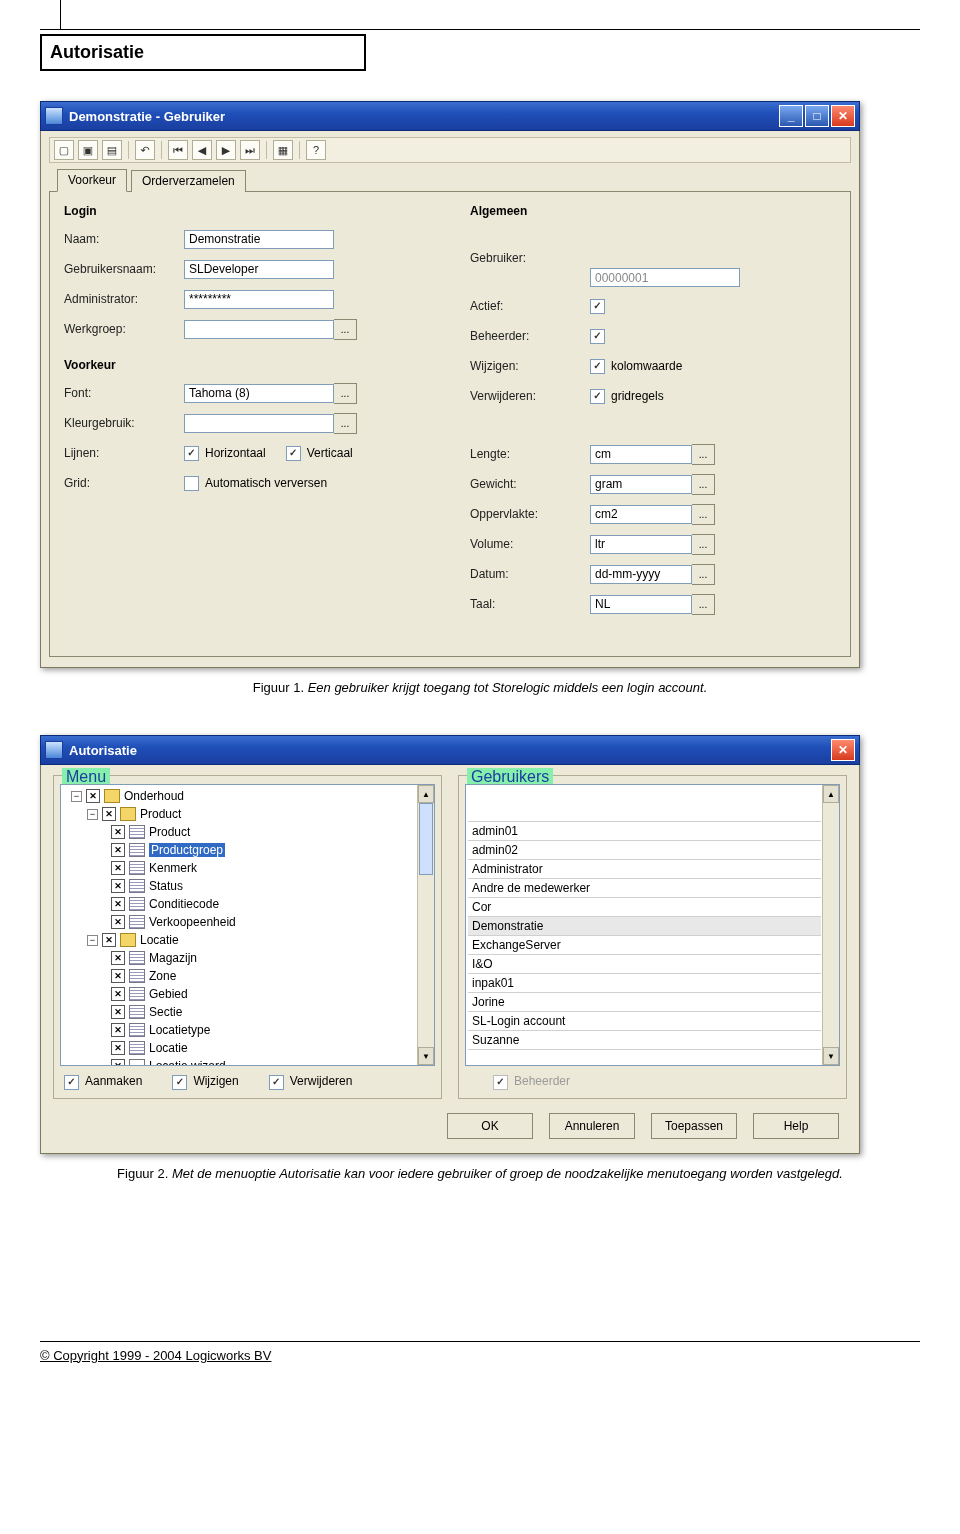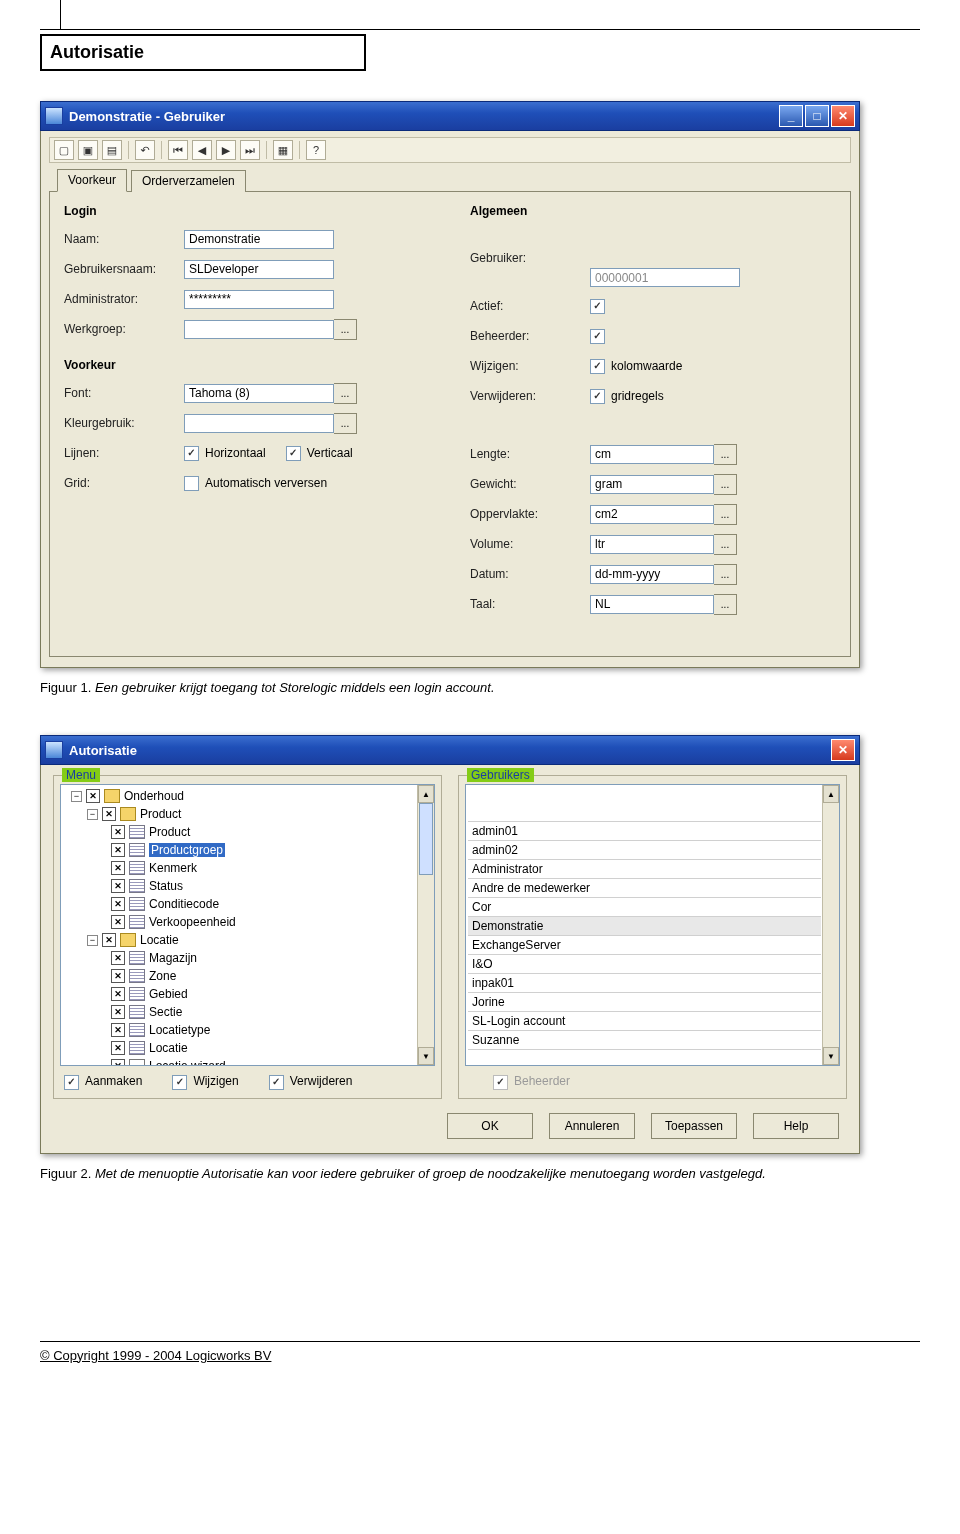--- a/index.html
+++ b/index.html
@@ -103,21 +103,21 @@
   .inp {
     border: 1px solid #7f9db9;
     background: #fff;
     height: 19px;
     padding: 0 4px;
     font-family: inherit;
     font-size: 12px;
     width: 150px;
     box-sizing: border-box;
   }
-  .inp.small { width: 124px; }
+  .inp.small { width: 102px; }
   .inp.ro { color: #888; margin-top: 40px; }
   .btn-dots {
     height: 19px; width: 22px;
     border: 1px solid #8a8870;
     background: #ece9d8;
     margin-left: 0;
     border-left: none;
     display: flex; align-items: center; justify-content: center;
     font-size: 10px;
   }
@@ -128,36 +128,37 @@
     margin-right: 6px;
     display: inline-flex; align-items: center; justify-content: center;
     font-size: 10px; font-weight: bold; color: #333; line-height: 1;
   }
   .chk-lbl { margin-right: 20px; }
   .caption {
     font-family: Arial, sans-serif;
     font-size: 13px;
     margin: 8px 0 40px 0;
     font-style: italic;
+    text-align: center;
   }
   .caption .fignum { font-style: normal; }
 
   
   .fieldset {
     border: 1px solid #b0ac96;
     padding: 8px 6px 6px 6px;
     position: relative;
     margin: 4px;
   }
   .fieldset .legend {
     position: absolute;
     top: -8px; left: 8px;
-    background: #84cc16;
+    background: #86efac;
     padding: 0 4px;
-    font-size: 12px; color: #1a3ea0;
+    font-size: 16px; color: #1a3ea0;
   }
   .auth-cols { display: flex; gap: 8px; }
   .auth-left, .auth-right { flex: 1; }
   .treebox, .listbox {
     background: #fff;
     border: 1px solid #7f9db9;
     height: 280px;
     overflow: hidden;
     position: relative;
     font-size: 12px;

